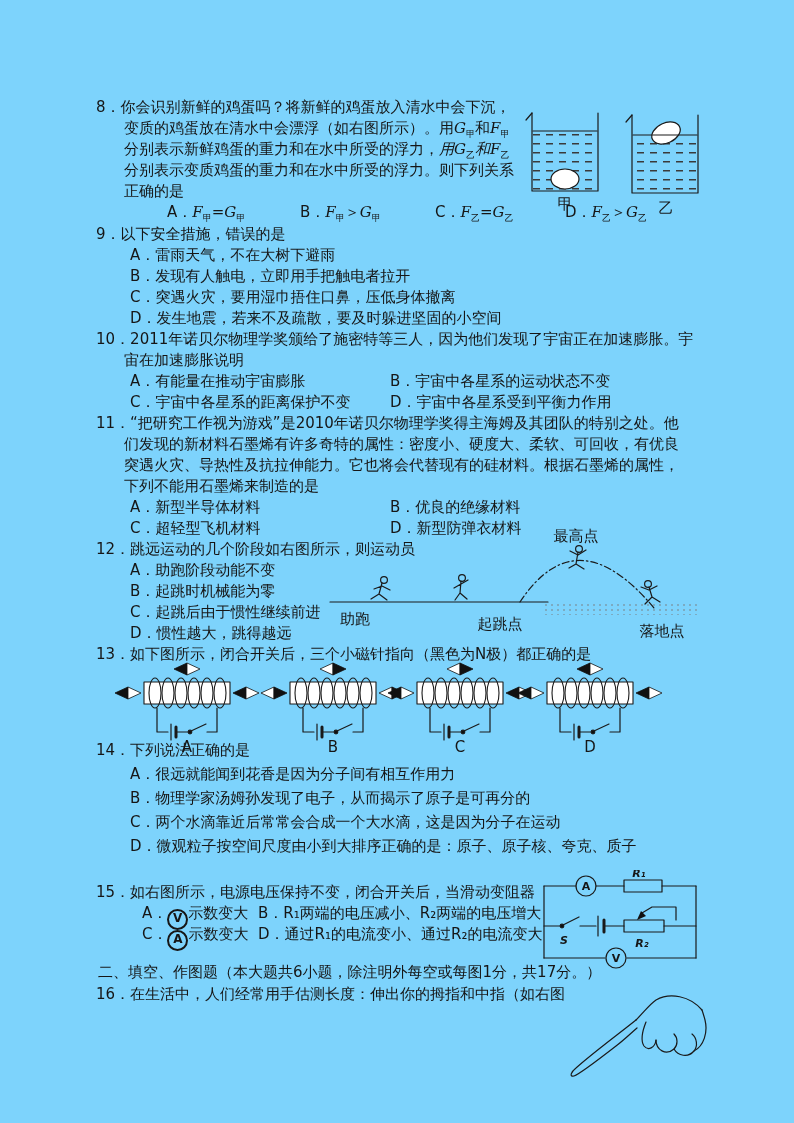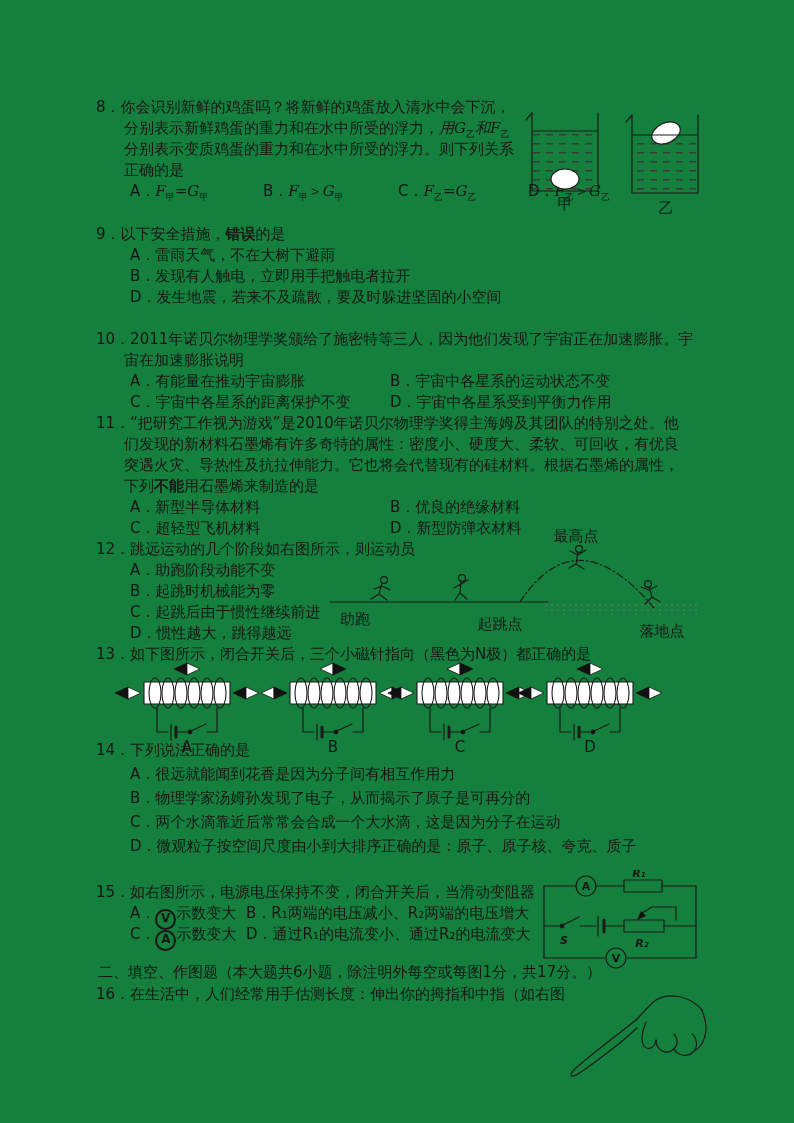--- a/index.html
+++ b/index.html
@@ -1,48 +1,49 @@
 <!DOCTYPE html>
 <html><head>
 <meta charset="utf-8">
 <style>
   html,body{margin:0;padding:0;background:#fff;}
-  .page{position:relative;width:794px;height:1123px;background:#15803d;overflow:hidden;
+  .page{position:relative;width:794px;height:1123px;background:#7dd3fc;overflow:hidden;
         font-family:"DejaVu Sans",sans-serif;font-size:15px;color:#161616;}
   .q{position:absolute;left:96px;}
   .line{height:21px;line-height:21px;white-space:nowrap;}
   .q14block .line{height:24px;line-height:24px;}
   .cont{margin-left:28px;}
   .opts{margin-left:34px;}
   .sec{position:absolute;left:98px;white-space:nowrap;}
   .col{display:inline-block;}
-  .c8a{width:133px;} .c8b{width:135px;} .c8c{width:130px;}
-  .c260{width:260px;} .c115{width:116px;}
+  .c8a{width:133px;margin-left:37px;} .c8b{width:135px;} .c8c{width:130px;}
+  .c260{width:260px;} .c115{width:116px;margin-left:12px;}
   .var{font-style:italic;font-family:"DejaVu Serif",serif;}
   sub{font-size:9px;}
-  .bd{font-weight:bold;text-align:center;}
+  .bd{font-weight:normal;text-align:center;}
   .meterbadge{display:inline-block;width:17px;height:17px;line-height:15px;border:2px solid #161616;
      border-radius:50%;text-align:center;font-weight:bold;font-size:12px;vertical-align:-4px;}
   .fig{position:absolute;}
   .draw{stroke:#1a1a1a;fill:none;stroke-width:1.2;stroke-linecap:round;stroke-linejoin:round;}
   .thin{stroke-width:1.1;}
   .nb{fill:#111;stroke:#111;stroke-width:0.8;}
   .nw{fill:#fff;stroke:#111;stroke-width:0.8;}
   svg text{fill:#161616;stroke:none;font-family:"DejaVu Sans",sans-serif;}
   .figlabel{font-size:15px;}
   .cirlab{font-size:11px;font-weight:bold;font-style:italic;}
   .meterlab{font-size:11px;font-weight:bold;}
 </style>
 </head>
 <body>
 
 <div class="page">
 
   <div class="q" style="top:97px">
     <div class="line">8．你会识别新鲜的鸡蛋吗？将新鲜的鸡蛋放入清水中会下沉，</div>
+    <div class="line cont"><span>变质的鸡蛋放在清水中会漂浮（如右图所示）。用</span><i class="var">G</i><sub>甲</sub><span>和</span><i class="var">F</i><sub>甲</sub></div>
     <div class="line cont"><span>分别表示新鲜鸡蛋的重力和在水中所受的浮力，</span><i class="var">用G</i><sub>乙</sub><i class="var">和F</i><sub>乙</sub></div>
     <div class="line cont">分别表示变质鸡蛋的重力和在水中所受的浮力。则下列关系</div>
     <div class="line cont">正确的是</div>
     <div class="line opts">
       <span class="col c8a"><span>A．</span><i class="var">F</i><sub>甲</sub><span>=</span><i class="var">G</i><sub>甲</sub></span><span class="col c8b"><span>B．</span><i class="var">F</i><sub>甲</sub><span>＞</span><i class="var">G</i><sub>甲</sub></span><span class="col c8c"><span>C．</span><i class="var">F</i><sub>乙</sub><span>=</span><i class="var">G</i><sub>乙</sub></span><span class="col"><span>D．</span><i class="var">F</i><sub>乙</sub><span>＞</span><i class="var">G</i><sub>乙</sub></span>
     </div>
   </div>
 
   <svg class="fig" style="left:518px;top:103px" width="190" height="112" viewBox="0 0 190 112">
     <defs>
@@ -69,20 +70,21 @@
         </g>
     </g>
     <text class="figlabel" x="47" y="106" text-anchor="middle">甲</text>
     <text class="figlabel" x="148" y="110" text-anchor="middle">乙</text>
   </svg>
 
   <div class="q" style="top:224px">
     <div class="line"><span>9．以下安全措施，</span><span class="bd">错误</span><span>的是</span></div>
     <div class="line opts">A．雷雨天气，不在大树下避雨</div>
     <div class="line opts">B．发现有人触电，立即用手把触电者拉开</div>
+    <div class="line opts">C．突遇火灾，要用湿巾捂住口鼻，压低身体撤离</div>
     <div class="line opts">D．发生地震，若来不及疏散，要及时躲进坚固的小空间</div>
   </div>
 
   <div class="q" style="top:329px">
     <div class="line">10．2011年诺贝尔物理学奖颁给了施密特等三人，因为他们发现了宇宙正在加速膨胀。宇</div>
     <div class="line cont">宙在加速膨胀说明</div>
     <div class="line opts"><span class="col c260">A．有能量在推动宇宙膨胀</span><span class="col">B．宇宙中各星系的运动状态不变</span></div>
     <div class="line opts"><span class="col c260">C．宇宙中各星系的距离保护不变</span><span class="col">D．宇宙中各星系受到平衡力作用</span></div>
   </div>
 

